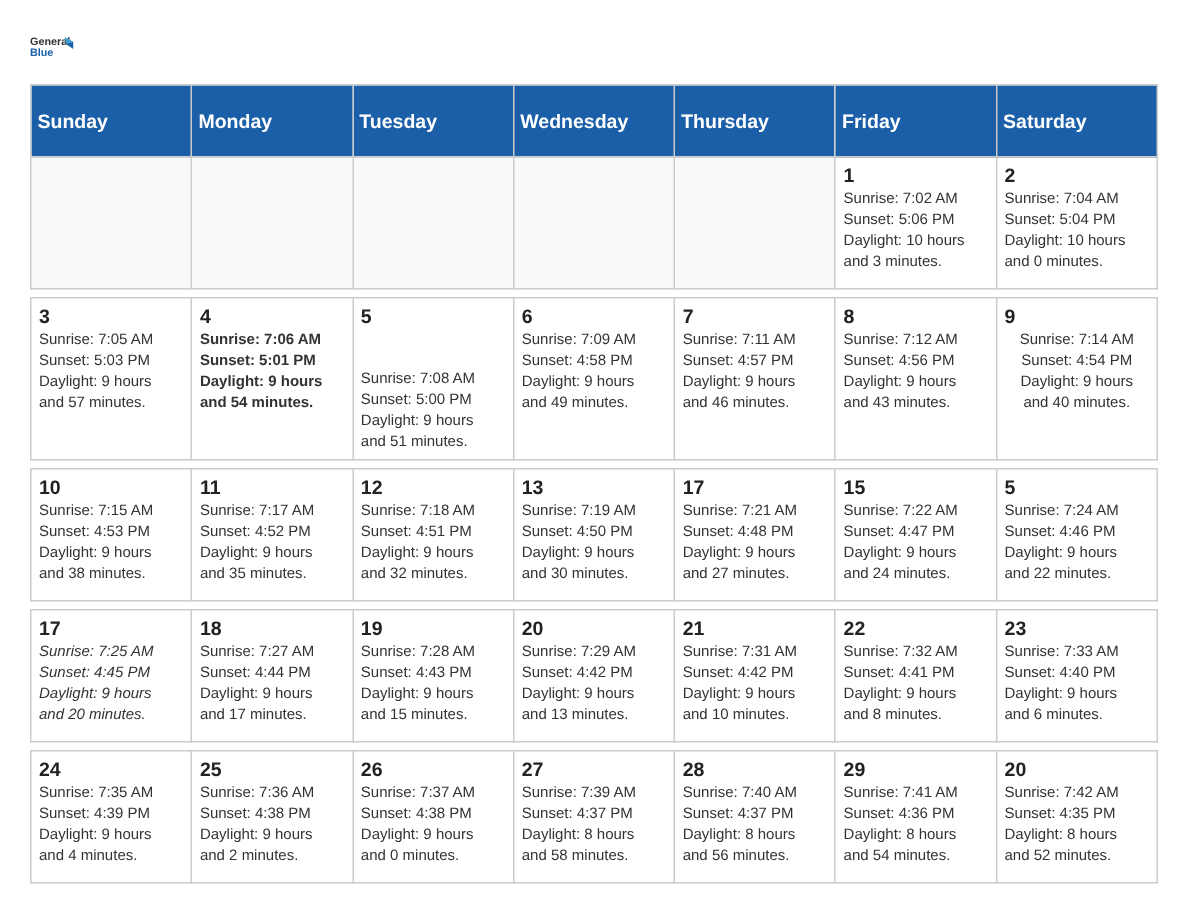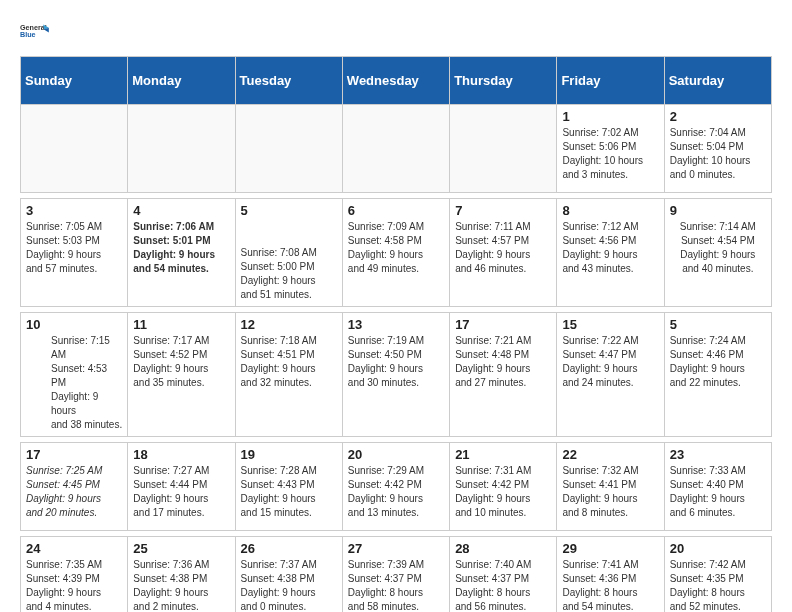--- a/index.html
+++ b/index.html
@@ -201,21 +201,21 @@
         <td></td>
         <td></td>
         <td></td>
         <td></td>
         <td></td>
         <td></td>
       </tr>
       <tr>
         <td>
           <div class="day-number">10</div>
-          <div class="day-info" style="white-space: pre-line; margin-left: 25px;">Sunrise: 7:15 AM
+          <div class="day-info" style="white-space: pre-line;">Sunrise: 7:15 AM
 Sunset: 4:53 PM
 Daylight: 9 hours
 and 38 minutes.</div>
         </td>
         <td>
           <div class="day-number">11</div>
           <div class="day-info" style="white-space: pre-line;">Sunrise: 7:17 AM
 Sunset: 4:52 PM
 Daylight: 9 hours
 and 35 minutes.</div>

